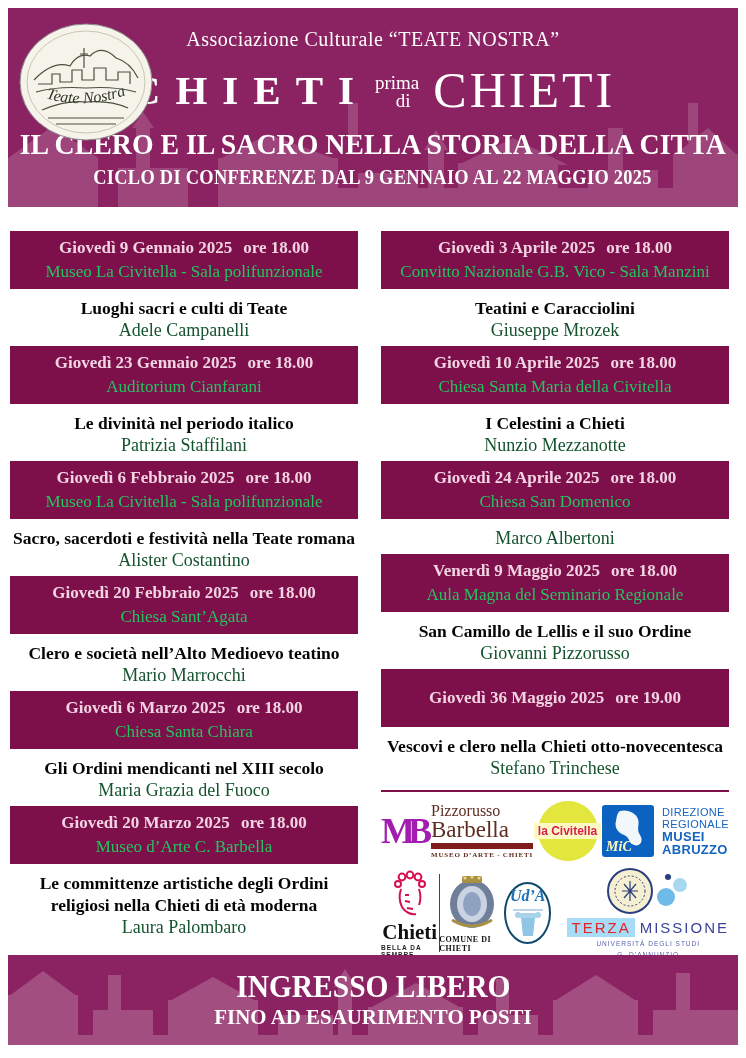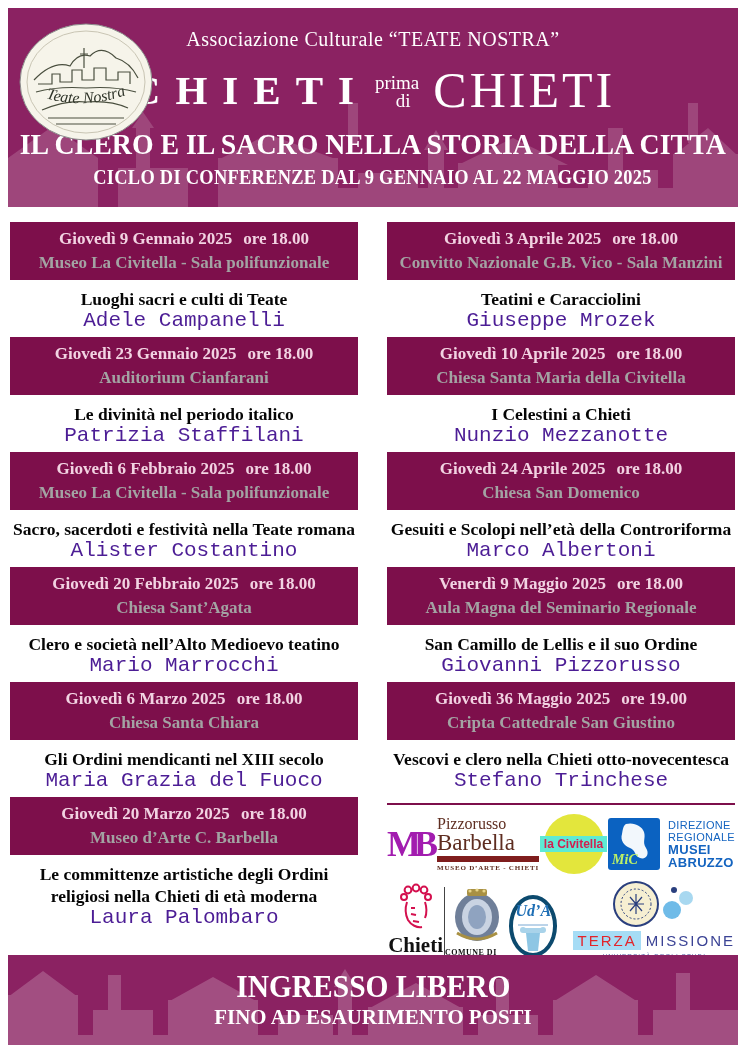--- a/index.html
+++ b/index.html
@@ -20,67 +20,67 @@
   .title-row { margin-top:10px; display:flex; align-items:center; color:#fff; }
   .chieti1 { font-size:41px; letter-spacing:15px; font-weight:600; text-shadow:0 0 1px #a95c8e; }
   .primadi { display:flex; flex-direction:column; align-items:center; font-size:19px; line-height:18px; margin:0 14px 0 6px; transform:translateY(2px); }
   .primadi .di { transform:translateX(6px); }
   .chieti2 { font-size:50px; letter-spacing:3px; font-weight:500; }
   .subtitle { margin-top:9px; color:#fff; font-size:29px; font-weight:600; display:inline-block; transform:scaleX(0.96); white-space:nowrap; }
   .series { margin-top:5px; color:#fff; font-size:20px; font-weight:700; display:inline-block; transform:scaleX(0.92); white-space:nowrap; letter-spacing:0.3px; }
   .oval-logo { position:absolute; left:10px; top:14px; z-index:3; }
   
   .content {
-    position:absolute; left:10px; top:222px; width:725px;
-    display:grid; grid-template-columns:348px 348px; column-gap:29px;
+    position:absolute; left:10px; top:231px; width:725px;
+    display:grid; grid-template-columns:348px 348px; column-gap:23px;
   }
   .col { display:flex; flex-direction:column; }
   .entry { margin-bottom:5px; }
   .banner {
     background:#7D0F4B; min-height:58px; display:flex; flex-direction:column;
     justify-content:center; align-items:center; text-align:center;
     padding:4px 4px; margin-bottom:8px;
   }
   .banner .line1 { color:#F2D3E2; font-size:17px; font-weight:700; line-height:24px; }
   .banner .line1 .time { margin-left:11px; }
-  .banner .venue { color:#a3a3a3; font-size:17px; font-weight:700; line-height:24px; }
+  .banner .venue { color:#22c55e; font-size:17px; font-weight:400; line-height:24px; }
   .etitle { text-align:center; color:#050505; font-size:17.5px; font-weight:700; line-height:22px; }
-  .speaker { text-align:center; color:#4c1d95; font-size:21px; line-height:22px;font-family:Liberation Mono, monospace; }
+  .speaker { text-align:center; color:#14532d; font-size:18px; line-height:22px; }
   
   .sep-line { height:2px; background:#7D0F4B; margin:6px 0 7px 0; }
   .logos { display:flex; flex-direction:column; }
   .logo-row1 { display:flex; align-items:center; justify-content:space-between; padding:2px 0 4px 0; }
   .logo-row2 { display:flex; align-items:center; justify-content:space-between; padding:2px 0 0 0; }
   .barbella { display:flex; align-items:center; }
   .mb { font-size:36px; font-weight:700; color:#a21caf; letter-spacing:-7px; line-height:40px; margin-right:6px; }
   .barb-text { display:flex; flex-direction:column; color:#5E2D20; }
   .barb-l1 { font-size:16px; line-height:16px; }
   .barb-l2 { font-size:23px; line-height:22px; border-bottom:6px solid #7f1d1d; padding-bottom:2px; }
   .barb-l3 { font-size:7px; font-weight:700; letter-spacing:0.8px; margin-top:2px; }
   .civ-circle {
     width:60px; height:60px; border-radius:50%; background:#E3E63C;
     display:flex; align-items:center; justify-content:center; position:relative;
   }
-  .civ-band { background:#5eead4; padding:1px 4px; font-family:"Liberation Sans", sans-serif; font-weight:700; font-size:12px; color:#D31F4F; white-space:nowrap; }
+  .civ-band { background:#fef9c3; padding:1px 4px; font-family:"Liberation Sans", sans-serif; font-weight:700; font-size:12px; color:#D31F4F; white-space:nowrap; }
   .mic-group { display:flex; align-items:center; }
   .mic-sq {
     width:52px; height:52px; background:#0B62C1; border-radius:3px; position:relative; margin-right:8px;
   }
-  .mic-sq .mic-word { position:absolute; left:4px; bottom:2px; color:#bef264; font-size:14px; font-style:italic; font-weight:700; }
+  .mic-sq .mic-word { position:absolute; left:4px; bottom:2px; color:#fef9c3; font-size:14px; font-style:italic; font-weight:700; }
   .mic-text { display:flex; flex-direction:column; font-family:"Liberation Sans", sans-serif; color:#1464C0; }
   .mic-t1 { font-size:11px; line-height:12px; letter-spacing:0.3px; }
   .mic-t2 { font-size:13px; font-weight:700; line-height:13px; letter-spacing:0.3px; }
   .chieti-brand { display:flex; flex-direction:column; align-items:center; }
   .chieti-word { font-size:21px; font-weight:700; color:#111; line-height:20px; margin-top:1px; }
   .chieti-tag { font-family:"Liberation Sans", sans-serif; font-size:6.5px; font-weight:700; color:#222; letter-spacing:1px; margin-top:2px; }
   .vdiv { width:1px; height:78px; background:#444; }
   .comune { display:flex; flex-direction:column; align-items:center; }
   .comune-label { font-size:8px; font-weight:700; color:#111; letter-spacing:0.5px; margin-top:3px; }
   .uda-circle {
-    width:62px; height:62px; border-radius:50%; border:4px solid #0c4a6e; background:#fff;
+    width:62px; height:62px; border-radius:50%; border:2px solid #0c4a6e; background:#fff;
     display:flex; flex-direction:column; align-items:center; justify-content:flex-start; padding-top:4px;
   }
   .uda-word { color:#1F6FB5; font-size:16px; font-weight:700; font-style:italic; line-height:16px; }
   .terza-block { display:flex; flex-direction:column; align-items:center;margin-left:16px; }
   .terza-top { display:flex; align-items:center; }
   .tm-row { display:flex; align-items:center; margin-top:3px; font-family:"Liberation Sans", sans-serif; }
   .tm-terza { background:#A6DCF5; color:#E3242B; font-size:15px; letter-spacing:2px; padding:1px 4px; }
   .tm-missione { color:#3B4395; font-size:15px; letter-spacing:2px; margin-left:5px; }
   .tm-sub { font-family:"Liberation Sans", sans-serif; color:#5A63A8; font-size:6.5px; letter-spacing:1px; margin-top:3px; line-height:8px; text-align:center; }
   
@@ -230,37 +230,35 @@
         </div>
         <div class="etitle">I Celestini a Chieti</div>
         <div class="speaker">Nunzio Mezzanotte</div>
       </div>
 
       <div class="entry">
         <div class="banner">
           <div class="line1"><span class="date">Giovedì 24 Aprile 2025</span><span class="time">ore 18.00</span></div>
           <div class="venue">Chiesa San Domenico</div>
         </div>
-        <div class="etitle">Gesuiti e Scolopi nell’età della Controriforma</div>
         <div class="speaker">Marco Albertoni</div>
       </div>
 
       <div class="entry">
         <div class="banner">
           <div class="line1"><span class="date">Venerdì 9 Maggio 2025</span><span class="time">ore 18.00</span></div>
           <div class="venue">Aula Magna del Seminario Regionale</div>
         </div>
         <div class="etitle">San Camillo de Lellis e il suo Ordine</div>
         <div class="speaker">Giovanni Pizzorusso</div>
       </div>
 
       <div class="entry">
         <div class="banner">
           <div class="line1"><span class="date">Giovedì 36 Maggio 2025</span><span class="time">ore 19.00</span></div>
-          <div class="venue">Cripta Cattedrale San Giustino</div>
         </div>
         <div class="etitle">Vescovi e clero nella Chieti otto-novecentesca</div>
         <div class="speaker">Stefano Trinchese</div>
       </div>
 
       <div class="sep-line"></div>
 
       <div class="logos">
 
         <div class="logo-row1">

